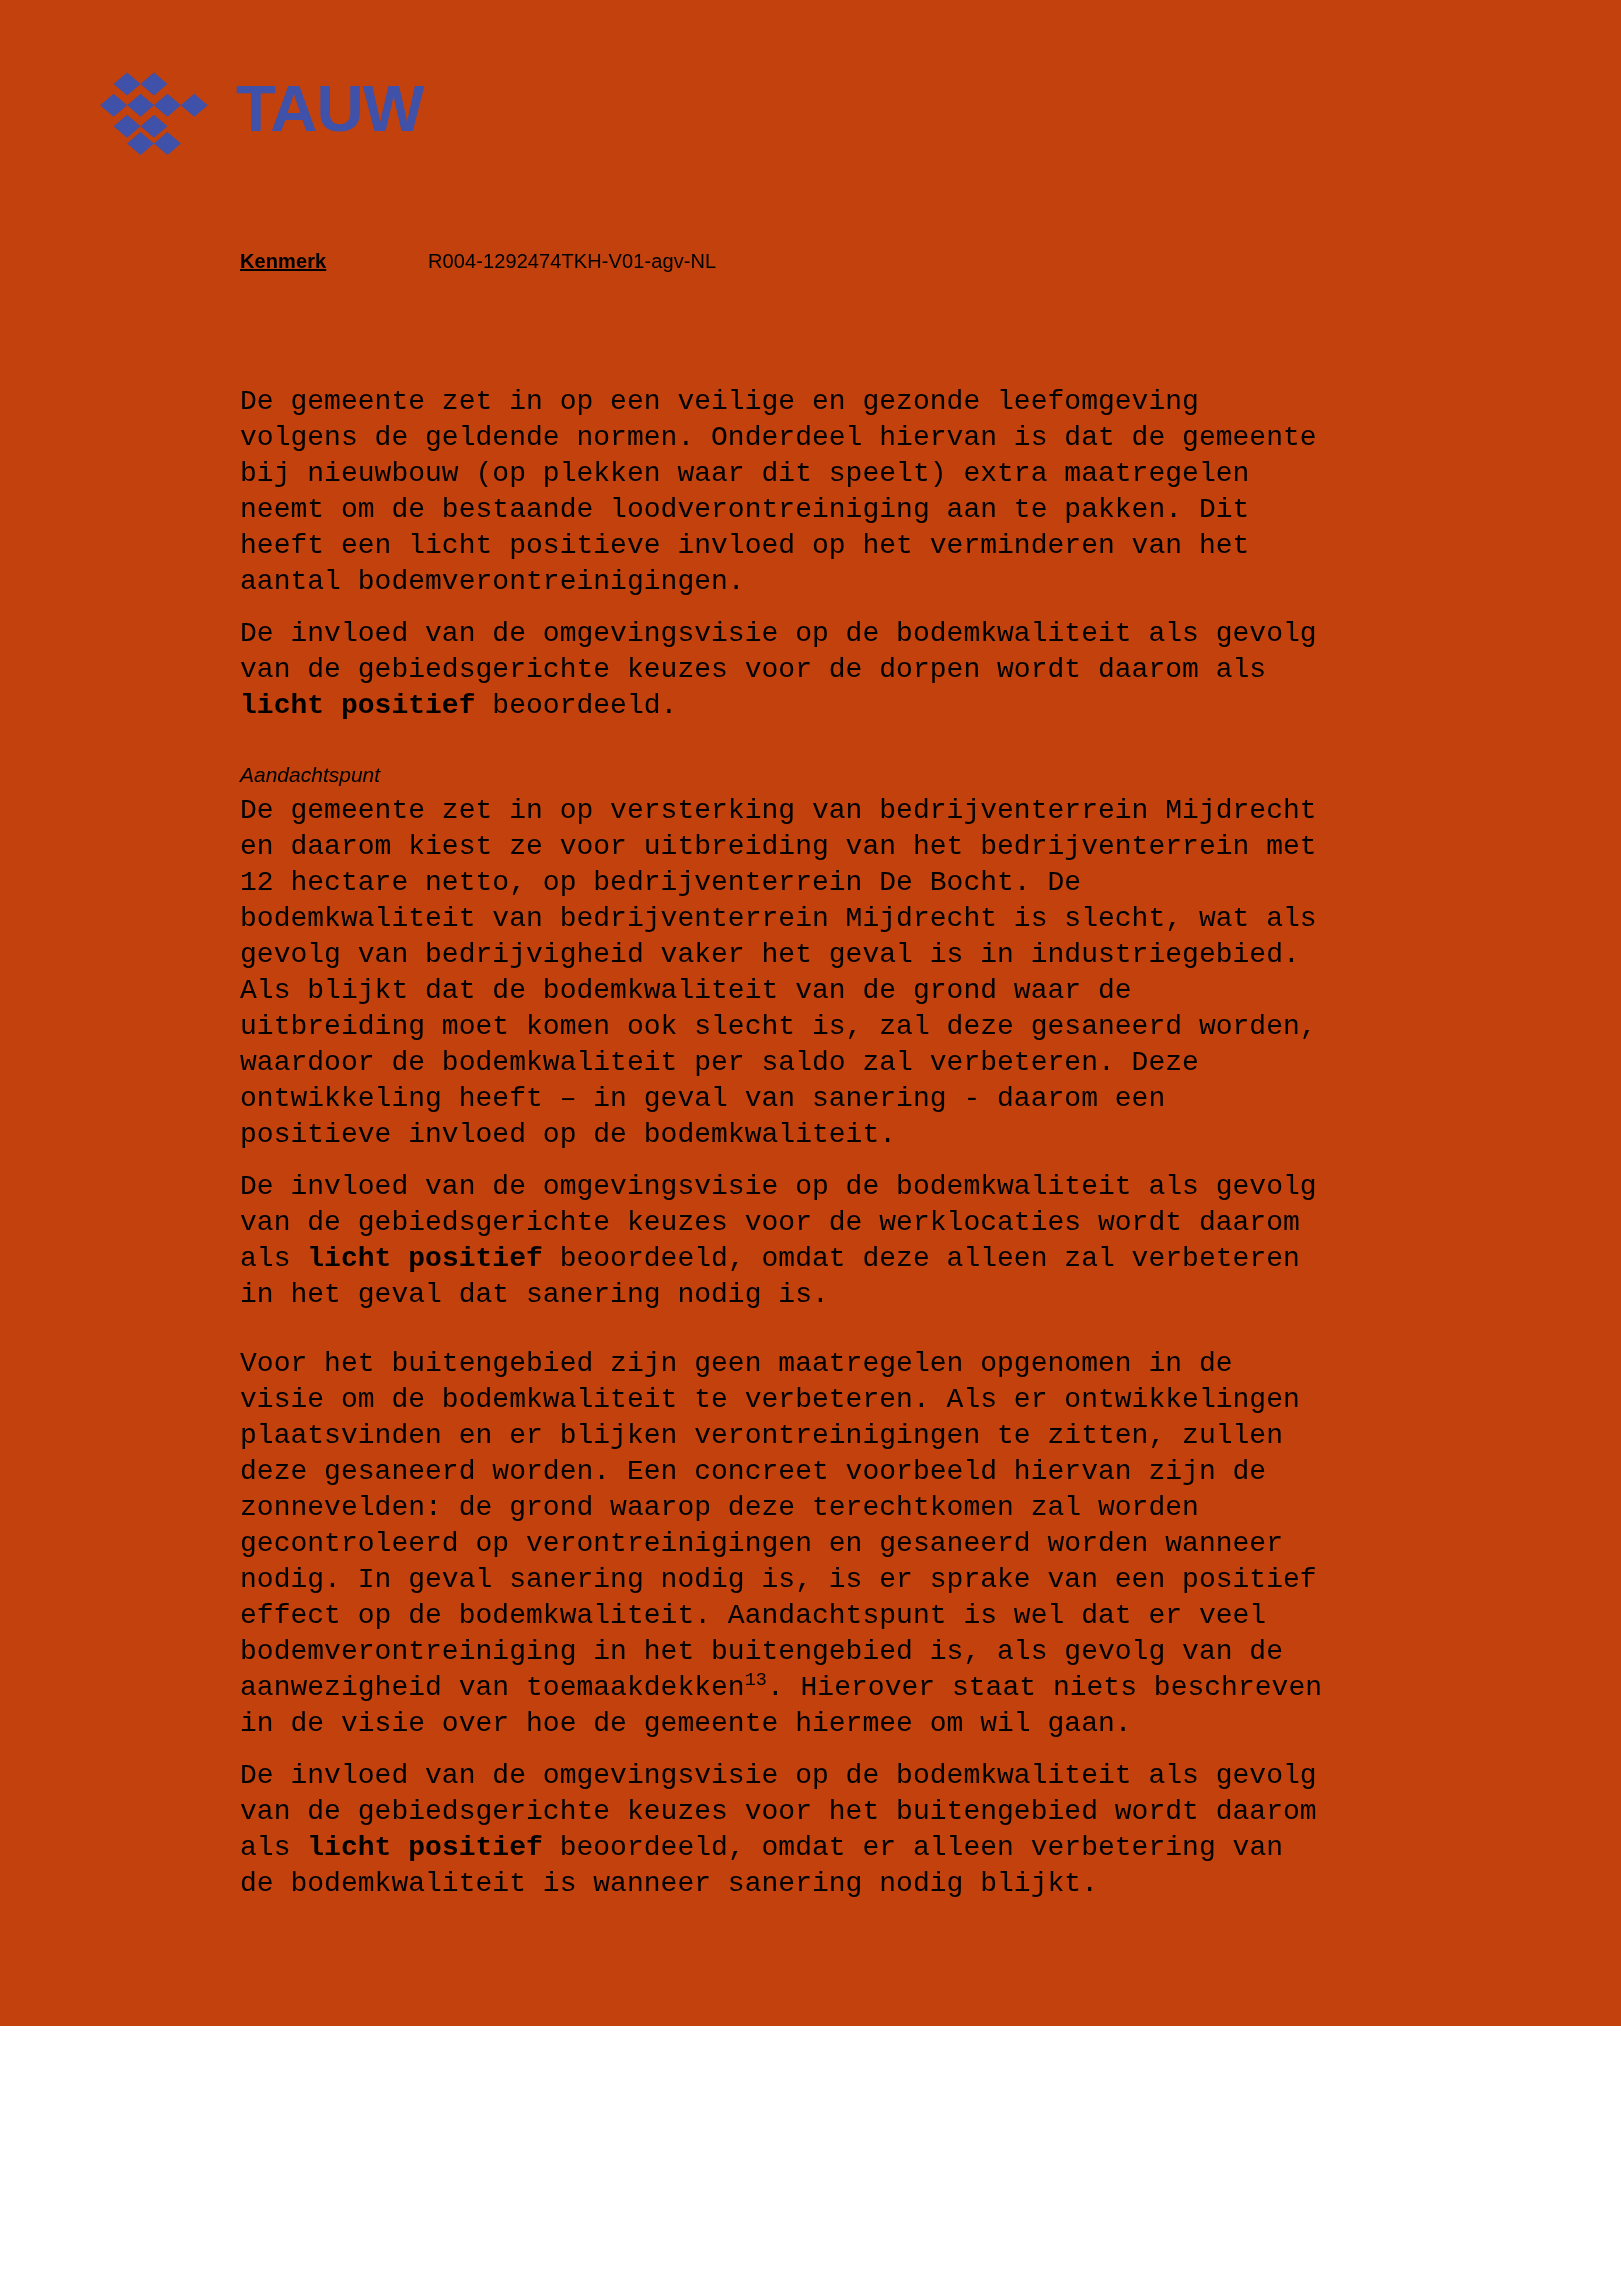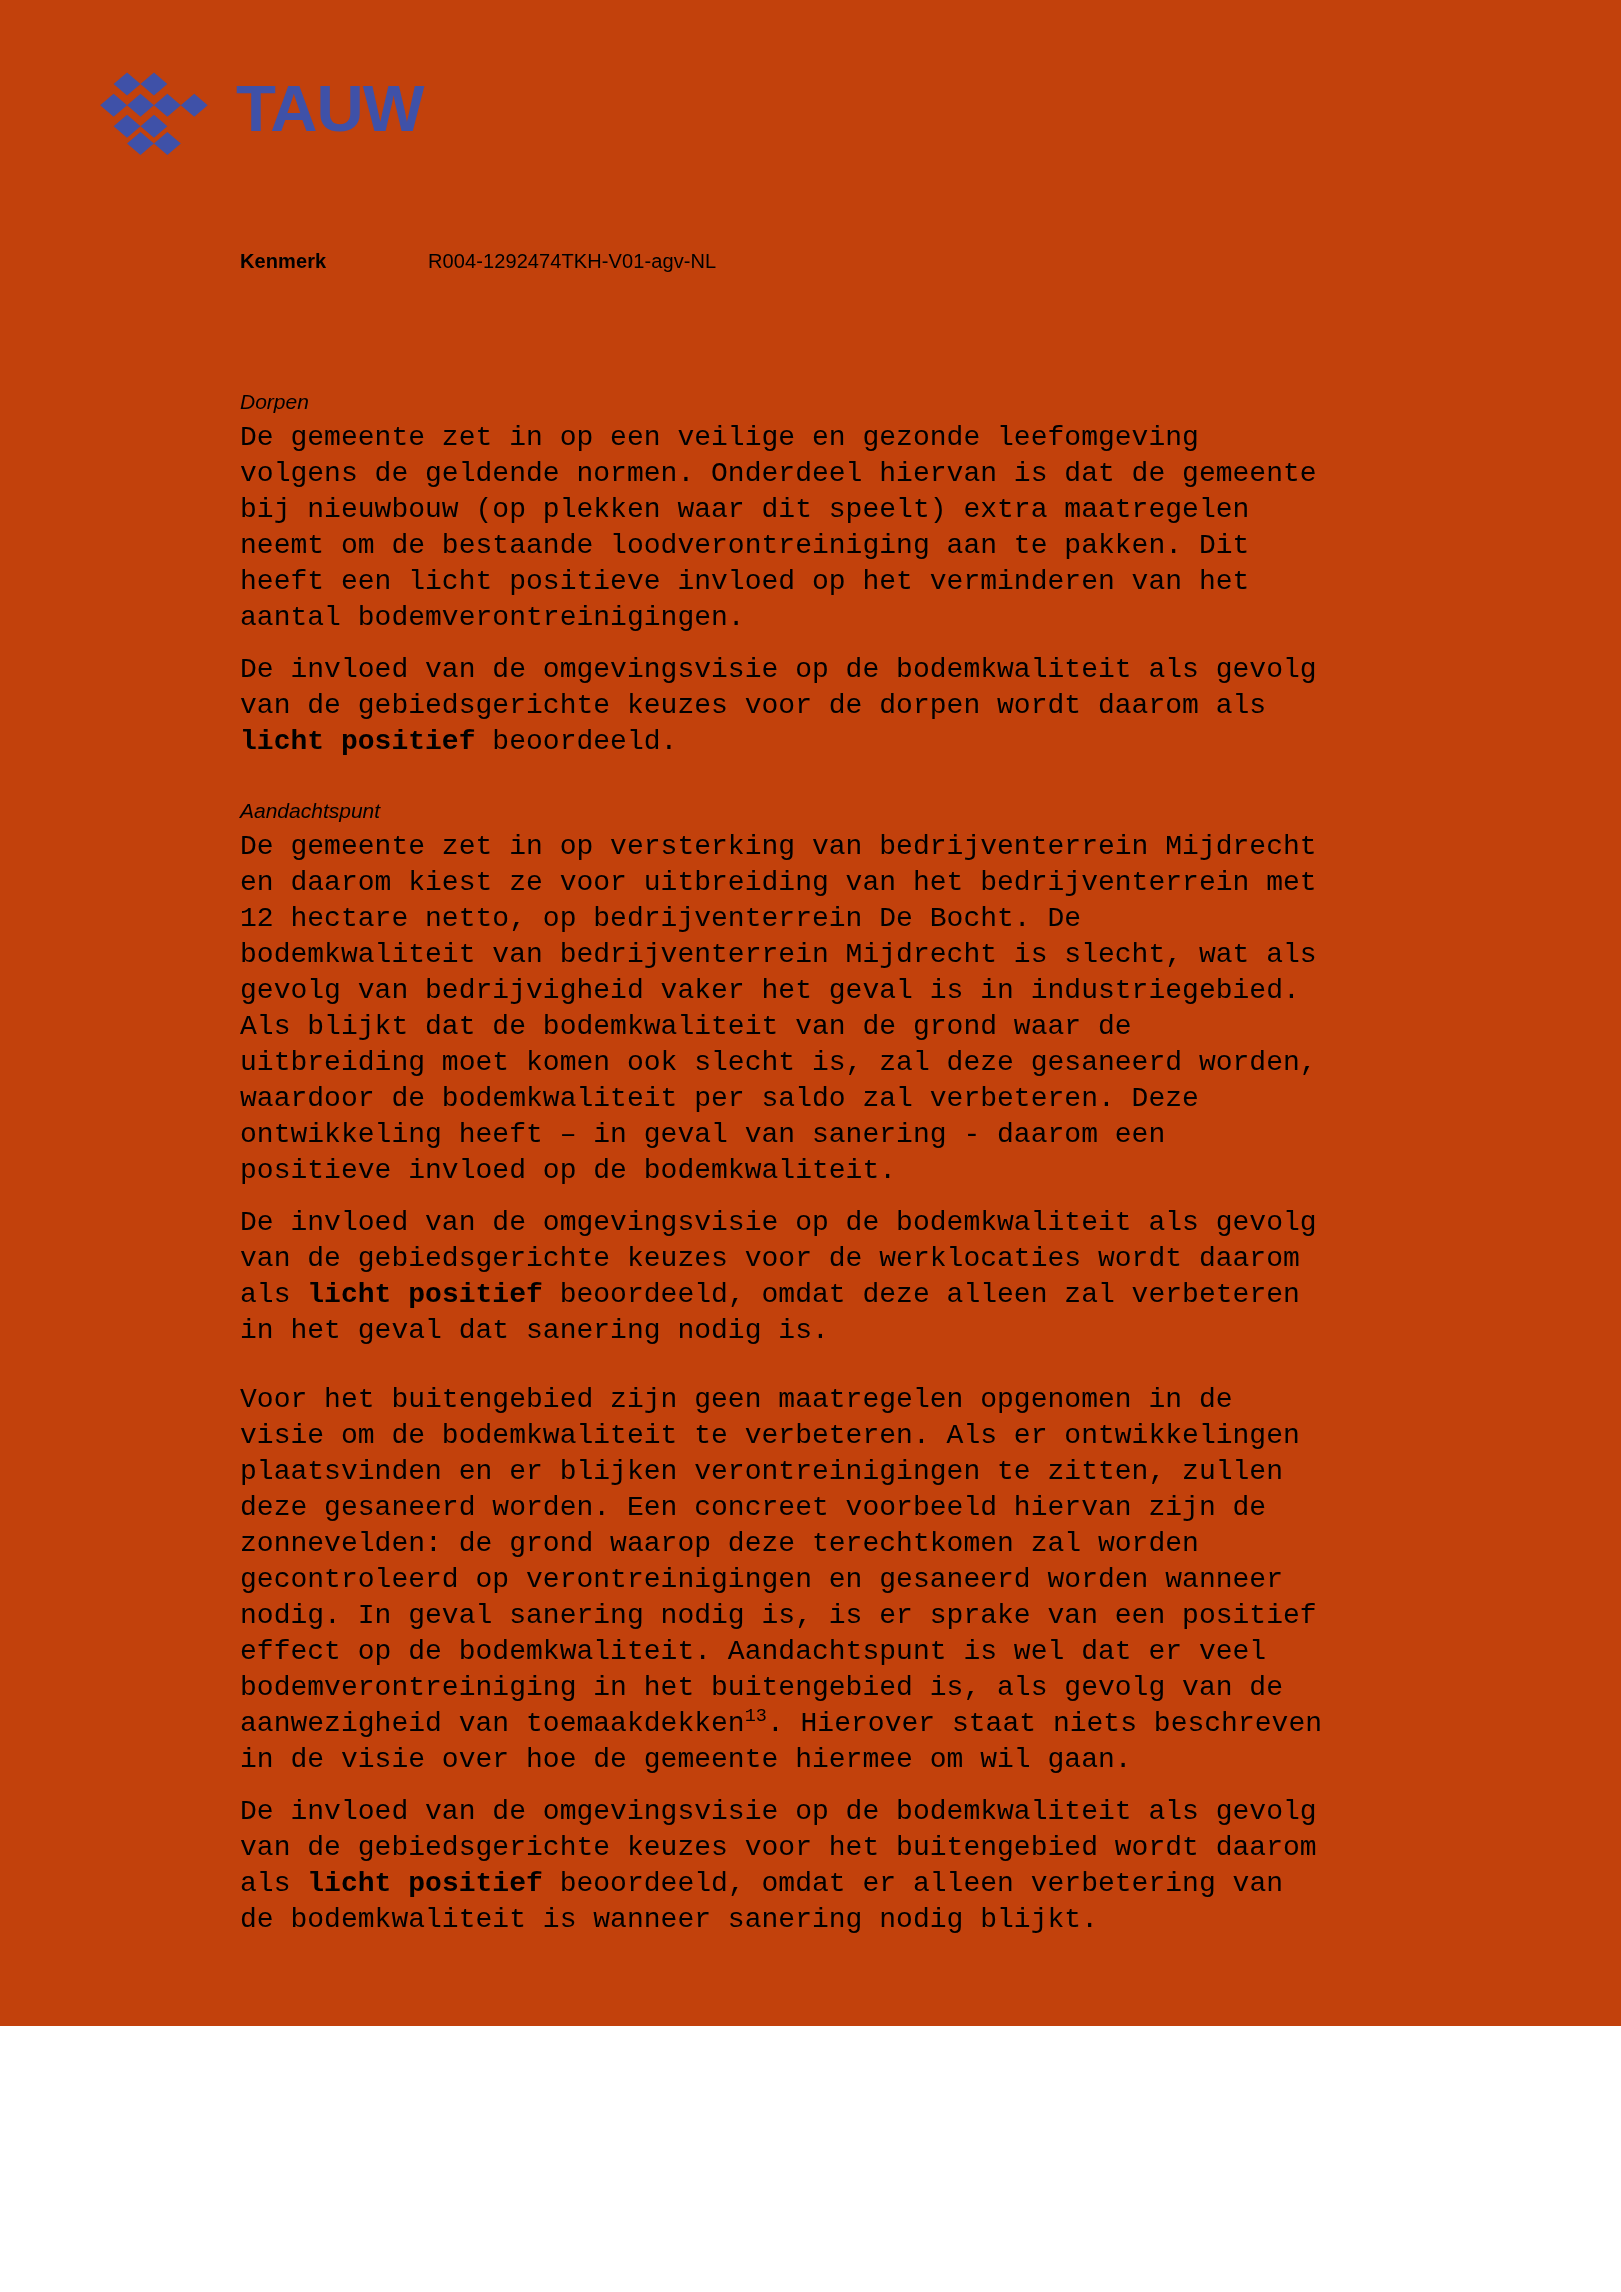--- a/index.html
+++ b/index.html
@@ -47,20 +47,21 @@
     top: 250px;
     display: flex;
     align-items: baseline;
     font-size: 20px;
     letter-spacing: 0.1px;
   }
   .kenmerk-label {
     font-weight: bold;
     width: 188px;
     flex: 0 0 188px;
+    text-decoration: underline;
   }
   .kenmerk-value {
     font-weight: normal;
     white-space: nowrap;
   }
 
   
   .body-col {
     position: absolute;
     left: 240px;
@@ -157,21 +158,20 @@
   </div>
 
   <div class="kenmerk-row">
     <span class="kenmerk-label">Kenmerk</span>
     <span class="kenmerk-value">R004-1292474TKH-V01-agv-NL</span>
   </div>
 
   <div class="body-col">
 
     <div class="section">
-      <p class="section-heading">Dorpen</p>
       <p class="para">De gemeente zet in op een veilige en gezonde leefomgeving volgens de geldende normen. Onderdeel hiervan is dat de gemeente bij nieuwbouw (op plekken waar dit speelt) extra maatregelen neemt om de bestaande loodverontreiniging aan te pakken. Dit heeft een licht positieve invloed op het verminderen van het aantal bodemverontreinigingen.</p>
       <p class="para spaced"><span>De invloed van de omgevingsvisie op de bodemkwaliteit als gevolg van de gebiedsgerichte keuzes voor de dorpen wordt daarom als </span><b>licht positief</b><span> beoordeeld.</span></p>
     </div>
 
     <div class="section">
       <p class="section-heading">Aandachtspunt</p>
       <p class="para">De gemeente zet in op versterking van bedrijventerrein Mijdrecht en daarom kiest ze voor uitbreiding van het bedrijventerrein met 12 hectare netto, op bedrijventerrein De Bocht. De bodemkwaliteit van bedrijventerrein Mijdrecht is slecht, wat als gevolg van bedrijvigheid vaker het geval is in industriegebied. Als blijkt dat de bodemkwaliteit van de grond waar de uitbreiding moet komen ook slecht is, zal deze gesaneerd worden, waardoor de bodemkwaliteit per saldo zal verbeteren. Deze ontwikkeling heeft – in geval van sanering - daarom een positieve invloed op de bodemkwaliteit.</p>
       <p class="para spaced"><span>De invloed van de omgevingsvisie op de bodemkwaliteit als gevolg van de gebiedsgerichte keuzes voor de werklocaties wordt daarom als </span><b>licht positief</b><span> beoordeeld, omdat deze alleen zal verbeteren in het geval dat sanering nodig is.</span></p>
     </div>
 

